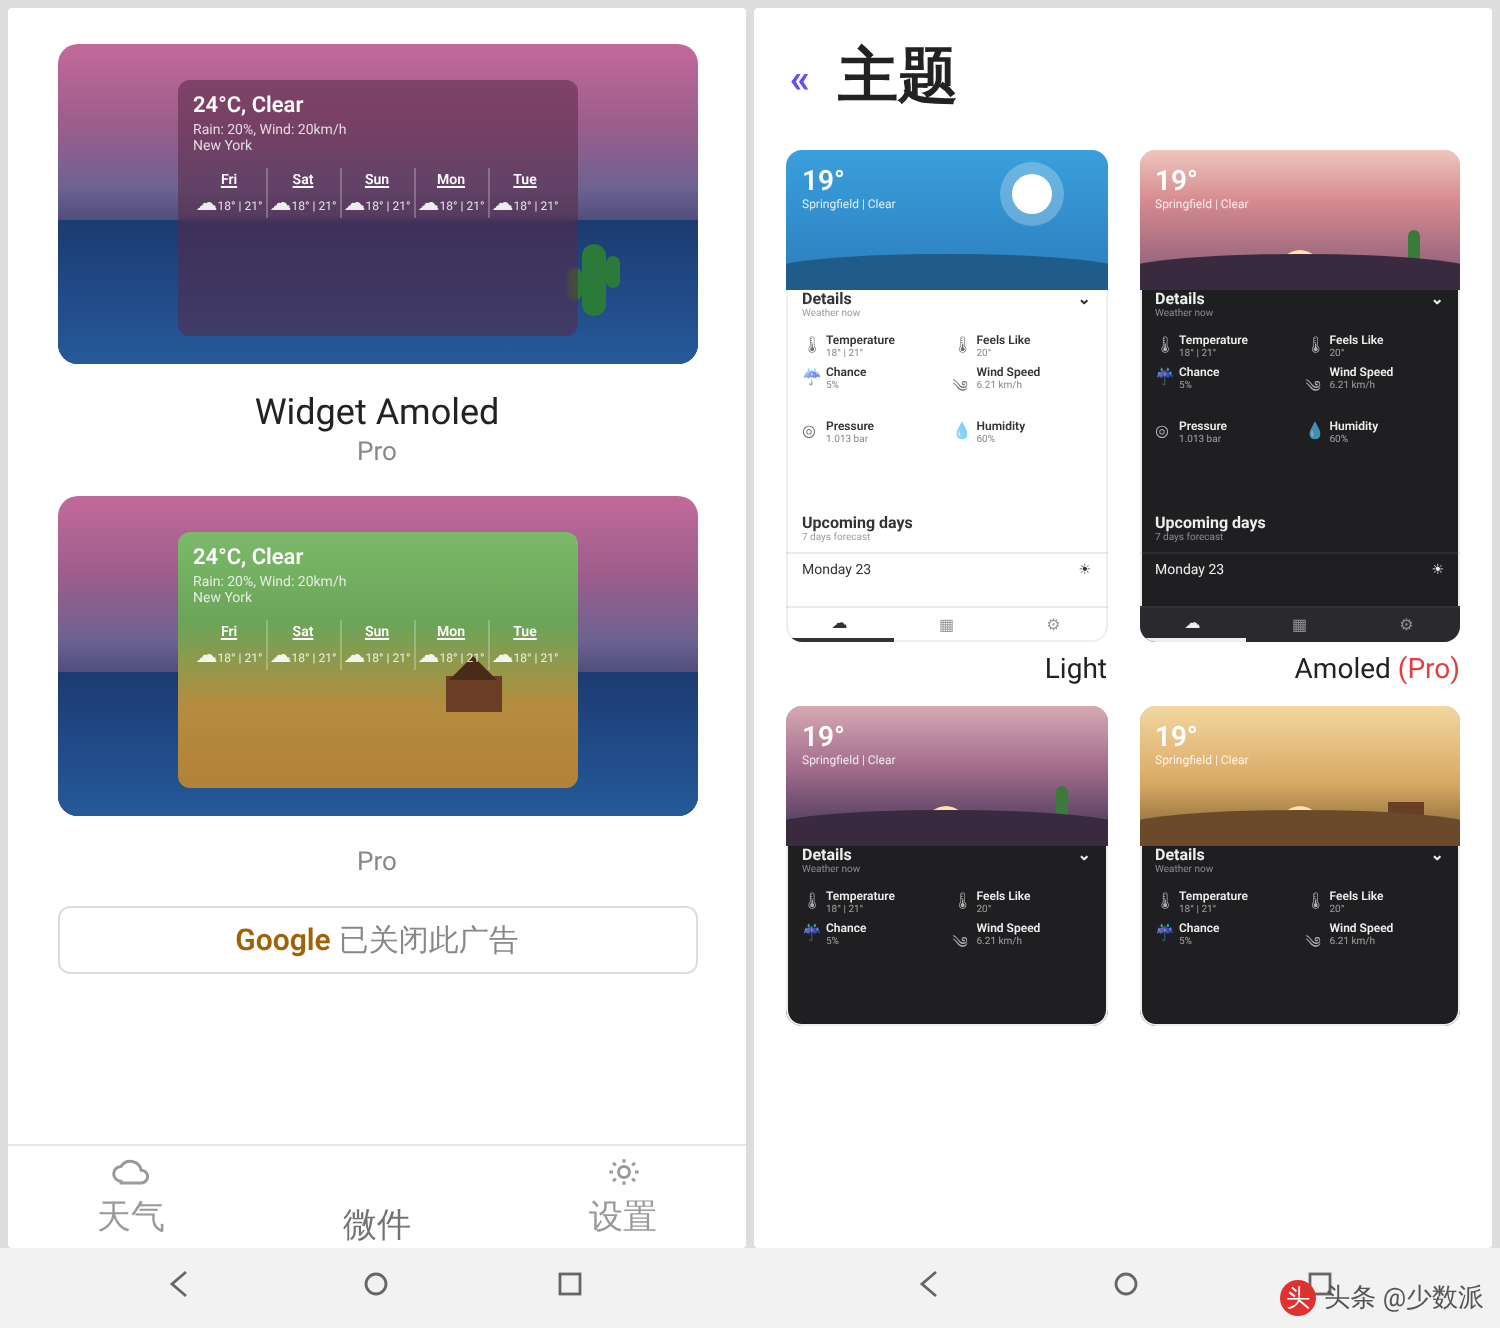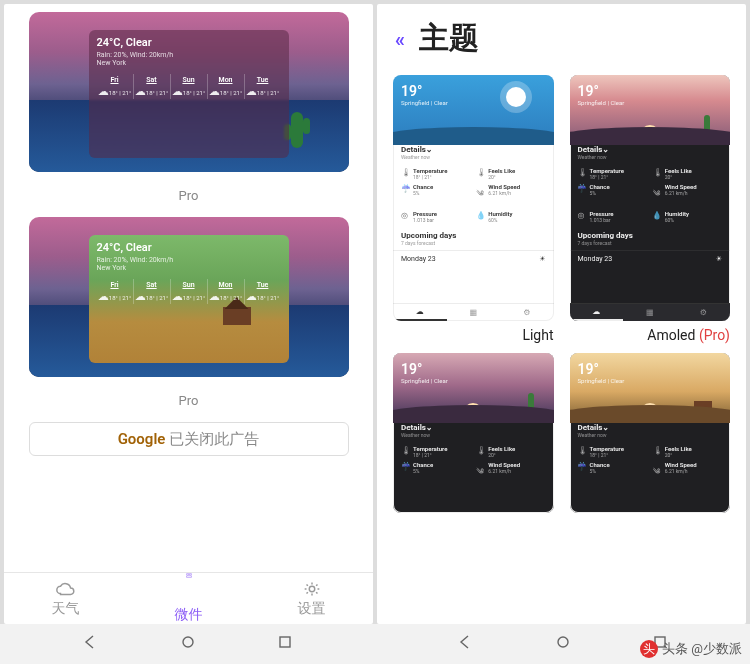--- a/index.html
+++ b/index.html
@@ -7,21 +7,21 @@
     width: 750px; height: 664px;
     font-family: -apple-system, "Segoe UI", Roboto, sans-serif;
     background: #fff;
     display: flex; flex-direction: column;
     overflow: hidden;
   }
   .screens { flex: 1; display: flex; gap: 4px; background: #ddd; padding: 4px 4px 0 4px; }
   .screen { flex: 1; background: #fff; display: flex; flex-direction: column; border-radius: 2px; overflow: hidden; }
 
   
-  .left-content { flex: 1; overflow: hidden; display: flex; flex-direction: column; padding: 8px 24px 0 24px; gap: 14px; align-items: center; }
+  .left-content { flex: 1; overflow: hidden; display: flex; flex-direction: column; padding: 18px 24px 0 24px; gap: 14px; align-items: center; }
   .widget-card { width: 320px; height: 160px; border-radius: 10px; position: relative; overflow: hidden; background: linear-gradient(180deg,#c26a9a 0%, #9c5d8c 25%, #6d6291 45%, #343a66 65%, #152344 100%); }
   .widget-card .sea { position:absolute; left:0; right:0; bottom:0; height:45%; background:linear-gradient(180deg,#1c3a72 0%, #255a9a 100%);}
   .wpanel { position:absolute; top:18px; left:60px; right:60px; bottom:14px; border-radius:6px; padding:6px 8px; color:#fff; font-size:8px; }
   .wpanel.pink { background: rgba(90,40,70,.55); backdrop-filter: blur(1px);}
   .wpanel.green { background: linear-gradient(180deg,#7db96a 0%,#6aa559 35%,#b68c3f 68%,#b18238 100%);}
   .wpanel .hdr { font-size:11px; font-weight:600; margin-bottom:2px;}
   .wpanel .sub { font-size:7px; opacity:.8; line-height:1.2;}
   .days { display:flex; margin-top:6px; gap:0; }
   .days .d { flex:1; text-align:center; font-size:7px; border-right:1px solid rgba(255,255,255,.25); padding:2px 0;}
   .days .d:last-child{border:none;}
@@ -32,22 +32,22 @@
   .cactus:before,.cactus:after{content:"";position:absolute;width:7px;height:16px;background:#2b7a3a;border-radius:4px;}
   .cactus:before{left:-7px;bottom:8px;} .cactus:after{right:-7px;bottom:14px;}
   .barn{position:absolute;right:38px;bottom:38px;width:28px;height:18px;background:#6a3e25;}
   .barn:before{content:"";position:absolute;left:-3px;right:-3px;top:-10px;height:12px;background:#4a2a18;clip-path:polygon(15% 100%,50% 0,85% 100%);}
   .wtitle { text-align:center; font-size:18px; color:#222; }
   .wtag { text-align:center; font-size:13px; color:#888; margin-top:2px;}
   .adrow { width:320px; height:34px; display:flex; align-items:center; justify-content:center; border:1px solid #ddd; border-radius:6px; color:#888; font-size:15px; gap:4px;}
   .adrow b { font-weight:600; color:#a16207;}
 
   .tabbar { height:52px; border-top:1px solid #e6e6e6; display:flex; }
-  .tabbar .tab { flex:1; display:flex; flex-direction:column; align-items:center; justify-content:center; gap:2px; font-size:14px; color:#9a9a9a;}
-  .tabbar .tab.active { color:#8b5cf6;gap:28px; }
+  .tabbar .tab { flex:1; display:flex; flex-direction:column; align-items:center; justify-content:center; gap:2px; font-size:17px; color:#9a9a9a;}
+  .tabbar .tab.active { color:#737373;gap:28px; }
   .tabbar svg{width:22px;height:18px;}
 
   
   .theme-header { display:flex; align-items:center; gap:14px; padding:14px 18px 8px 18px; }
   .theme-header .back{ color:#6a49ff; font-size:20px; font-weight:bold;}
   .theme-header h1 { font-size:30px; font-weight:700; color:#222; }
   .theme-grid { flex:1; padding: 8px 16px 0 16px; display:grid; grid-template-columns:1fr 1fr; gap:10px 16px; overflow:hidden; align-content:start;}
   .theme-cell { display:flex; flex-direction:column; gap:6px;}
   .theme-prev { width:100%; height:246px; border-radius:8px; background:#fff; overflow:hidden; display:flex; flex-direction:column; font-size:7px; color:#333; box-shadow:0 0 0 1px #eee inset;}
   .theme-prev.dark { background:#1f1f22; color:#eee;}
@@ -61,29 +61,29 @@
   .sky-sunset .sun,.sky-dusk .sun,.sky-gold .sun{background:#ffdfae; left:50%; transform:translateX(-50%); bottom:-6px;}
   .sky-sunset .cact,.sky-dusk .cact{position:absolute; right:20px; bottom:0; width:6px; height:24px; background:#3a7a3a; border-radius:4px;}
   .sky-gold .house{position:absolute; right:18px; bottom:4px; width:18px;height:12px;background:#6a3e25;}
   .tp-deg { color:#fff; font-size:14px; font-weight:600;}
   .tp-loc { color:rgba(255,255,255,.85); font-size:6px;}
   .tp-hill{position:absolute;left:-10px;right:-10px;bottom:-6px;height:18px;border-radius:50% 50% 0 0;}
   .sky-blue .tp-hill{background:#1f5c8a;}
   .sky-sunset .tp-hill,.sky-dusk .tp-hill{background:#3a2a3f;}
   .sky-gold .tp-hill{background:#6a4a2a;}
   .tp-sec { padding:6px 8px 4px 8px; }
-  .tp-sec .h{font-size:8px; font-weight:700; display:flex;align-items:center;}
+  .tp-sec .h{font-size:8px; font-weight:700; display:flex;justify-content:space-between;align-items:center;}
   .tp-sec .s{font-size:5px; opacity:.5;}
   .tp-grid{display:grid;grid-template-columns:1fr 1fr;gap:4px 6px;padding:4px 8px 6px 8px;font-size:6px;}
   .tp-grid div{display:flex;gap:4px;align-items:flex-start;}
   .tp-grid .ic{width:8px;font-size:8px;opacity:.7;}
   .tp-grid .vv{display:flex;flex-direction:column;line-height:1.1;}
   .tp-grid .vv span:first-child{font-weight:600;}
   .tp-grid .vv span:last-child{font-size:5px;opacity:.6;}
-  .tp-up{padding:2px 8px 4px 8px;}
+  .tp-up{padding:2px 8px 4px 8px;margin-top:26px;}
   .tp-up .h{font-size:8px;font-weight:700;}
   .tp-up .s{font-size:5px;opacity:.5;}
   .tp-day{display:flex;justify-content:space-between;align-items:center;padding:4px 8px;border-top:1px solid rgba(128,128,128,.15);font-size:7px;}
   .tp-nav{height:18px;margin-top:auto;display:flex;border-top:1px solid rgba(128,128,128,.15);}
   .tp-nav span{flex:1;display:flex;align-items:center;justify-content:center;font-size:8px;opacity:.5;}
   .tp-nav span.a{opacity:1;border-bottom:2px solid currentColor;}
   .theme-prev.dark .tp-nav{background:#2a2a2e;border-color:#333;}
   .theme-label{font-size:14px;color:#222;text-align:right;}
   .theme-label .pro{color:#e04040;}
 
@@ -113,20 +113,21 @@
           <div class="days">
               <div class="d"><span class="nm">Fri</span><span class="wi">☁</span><span class="tmp">18° | 21°</span></div>
               <div class="d"><span class="nm">Sat</span><span class="wi">☁</span><span class="tmp">18° | 21°</span></div>
               <div class="d"><span class="nm">Sun</span><span class="wi">☁</span><span class="tmp">18° | 21°</span></div>
               <div class="d"><span class="nm">Mon</span><span class="wi">☁</span><span class="tmp">18° | 21°</span></div>
               <div class="d"><span class="nm">Tue</span><span class="wi">☁</span><span class="tmp">18° | 21°</span></div>
             </div>
         </div>
       </div>
       <div>
+        <div class="wtitle">Widget Amoled</div>
         <div class="wtag">Pro</div>
       </div>
 
       <div class="widget-card">
         <div class="sea"></div>
         <div class="wpanel green">
           <div class="barn"></div>
           <div class="hdr">24°C, Clear</div>
           <div class="sub">Rain: 20%, Wind: 20km/h</div>
           <div class="sub">New York</div>

